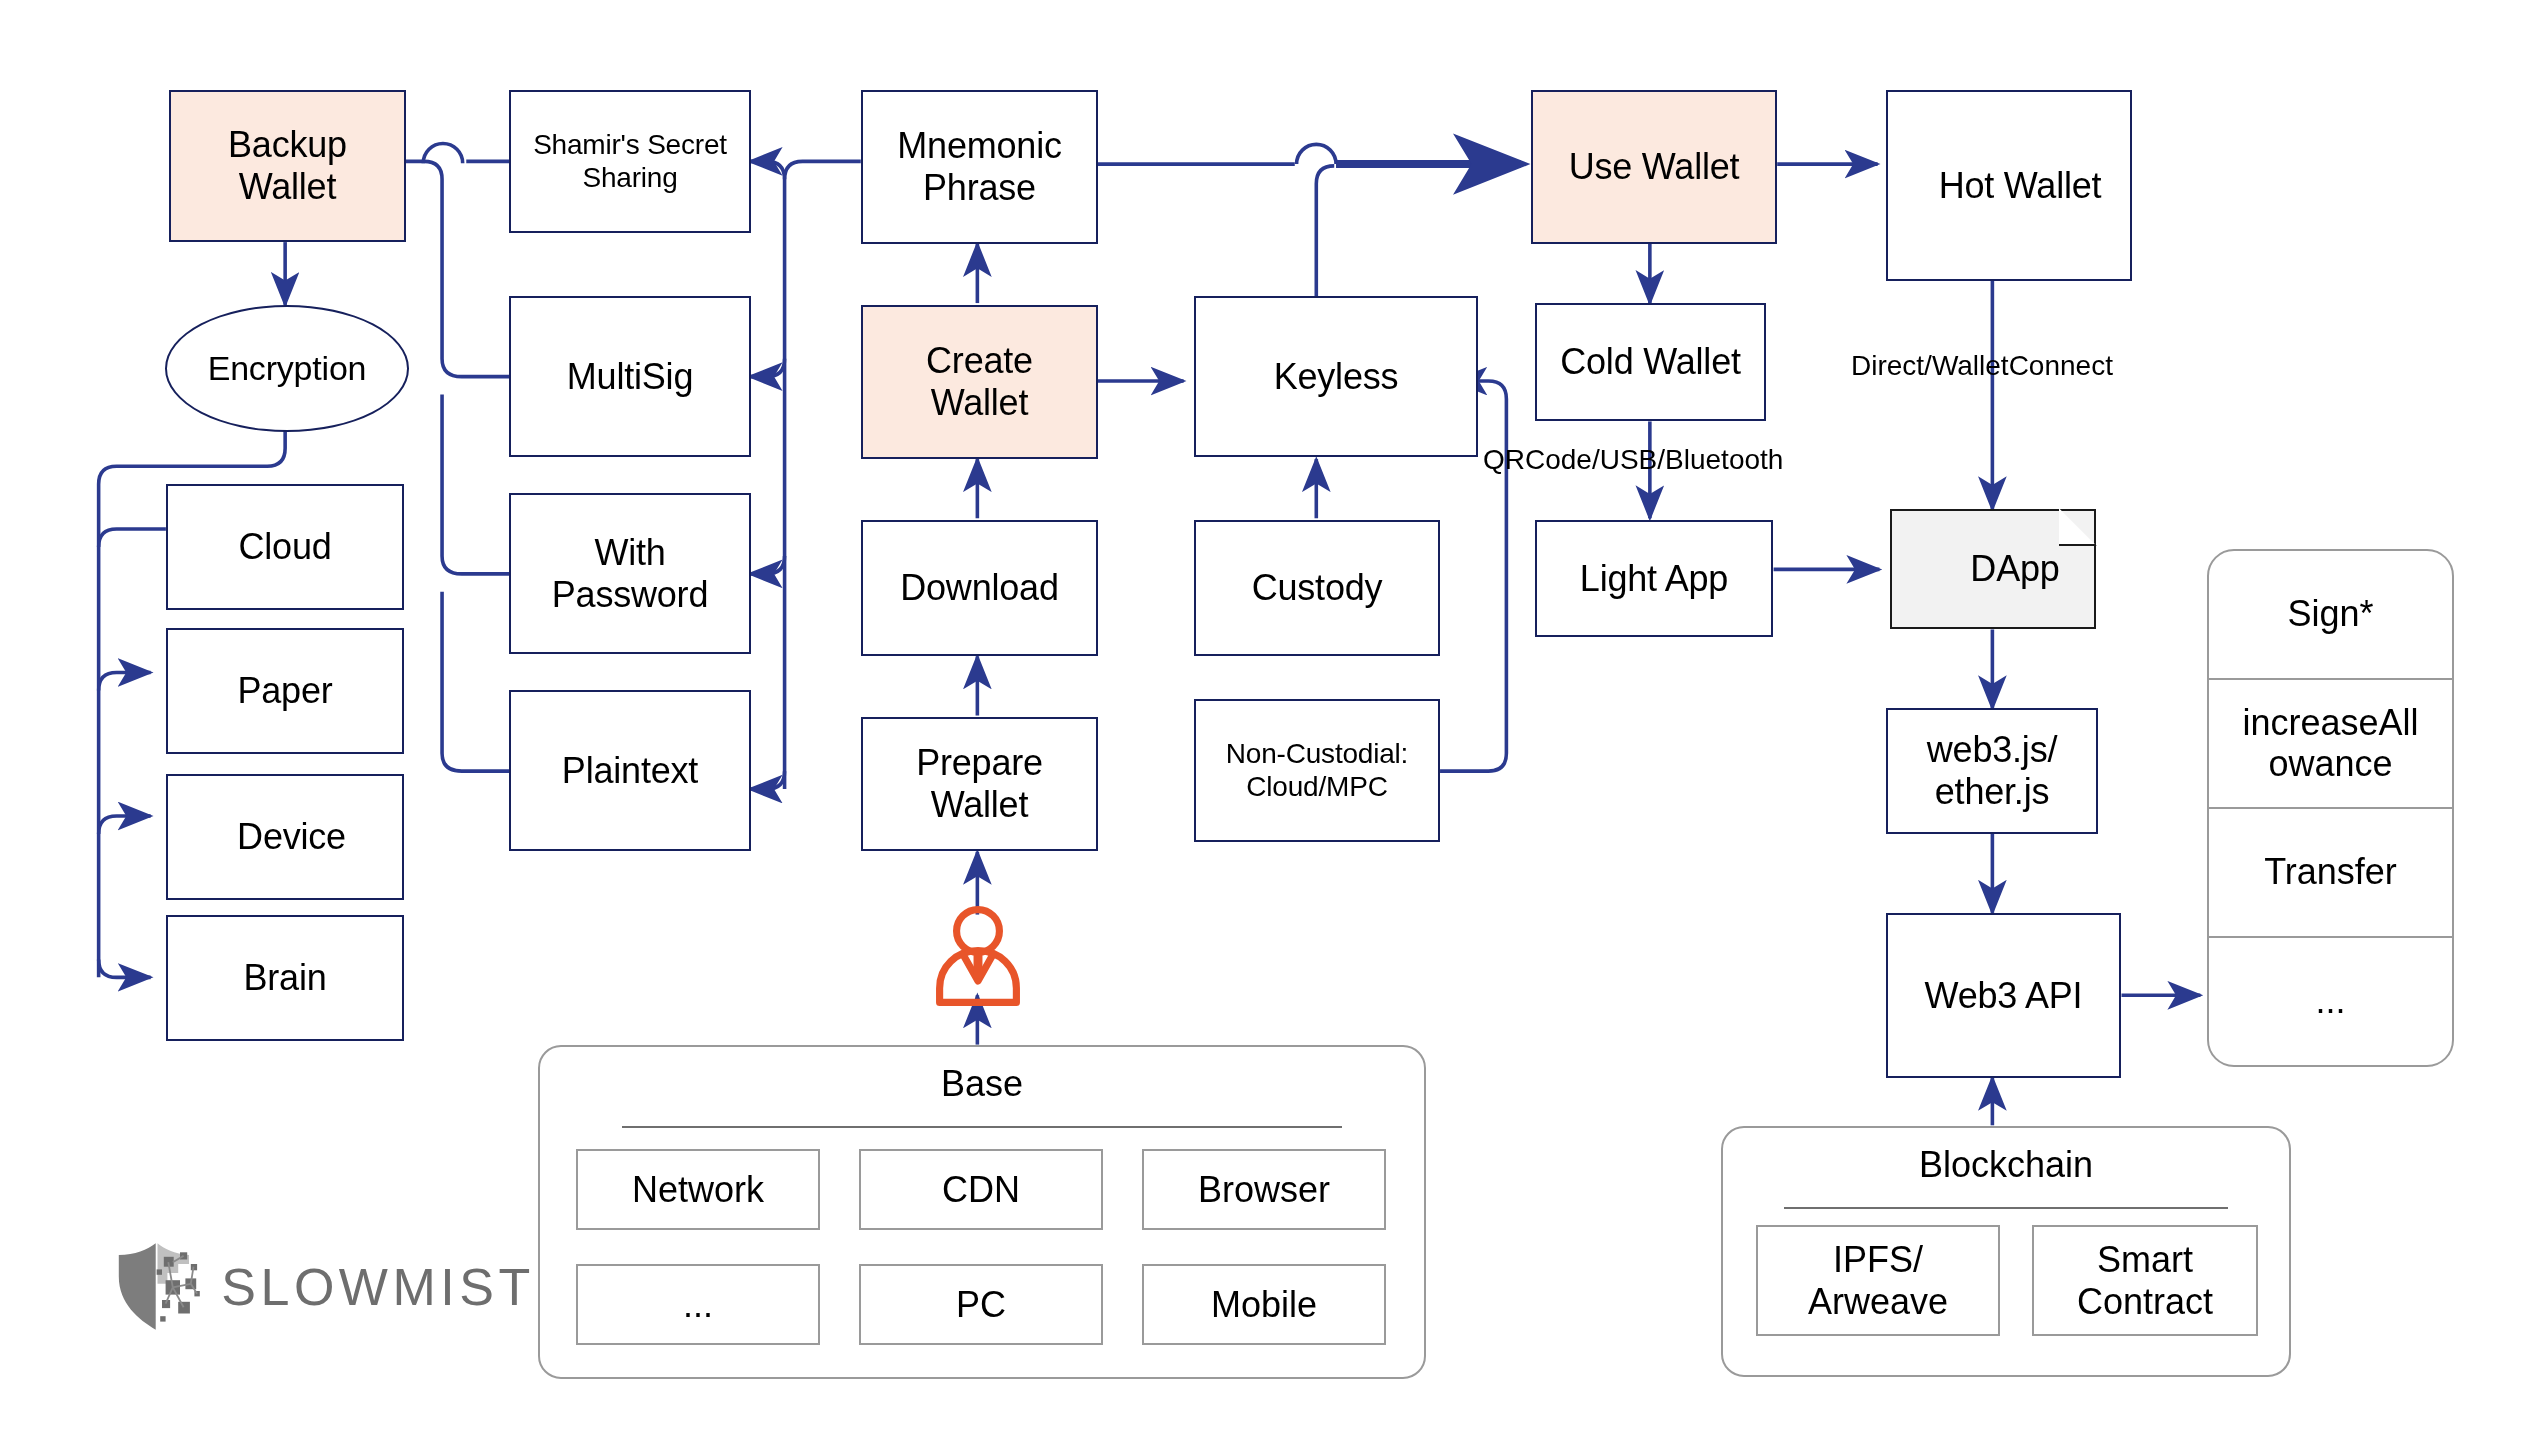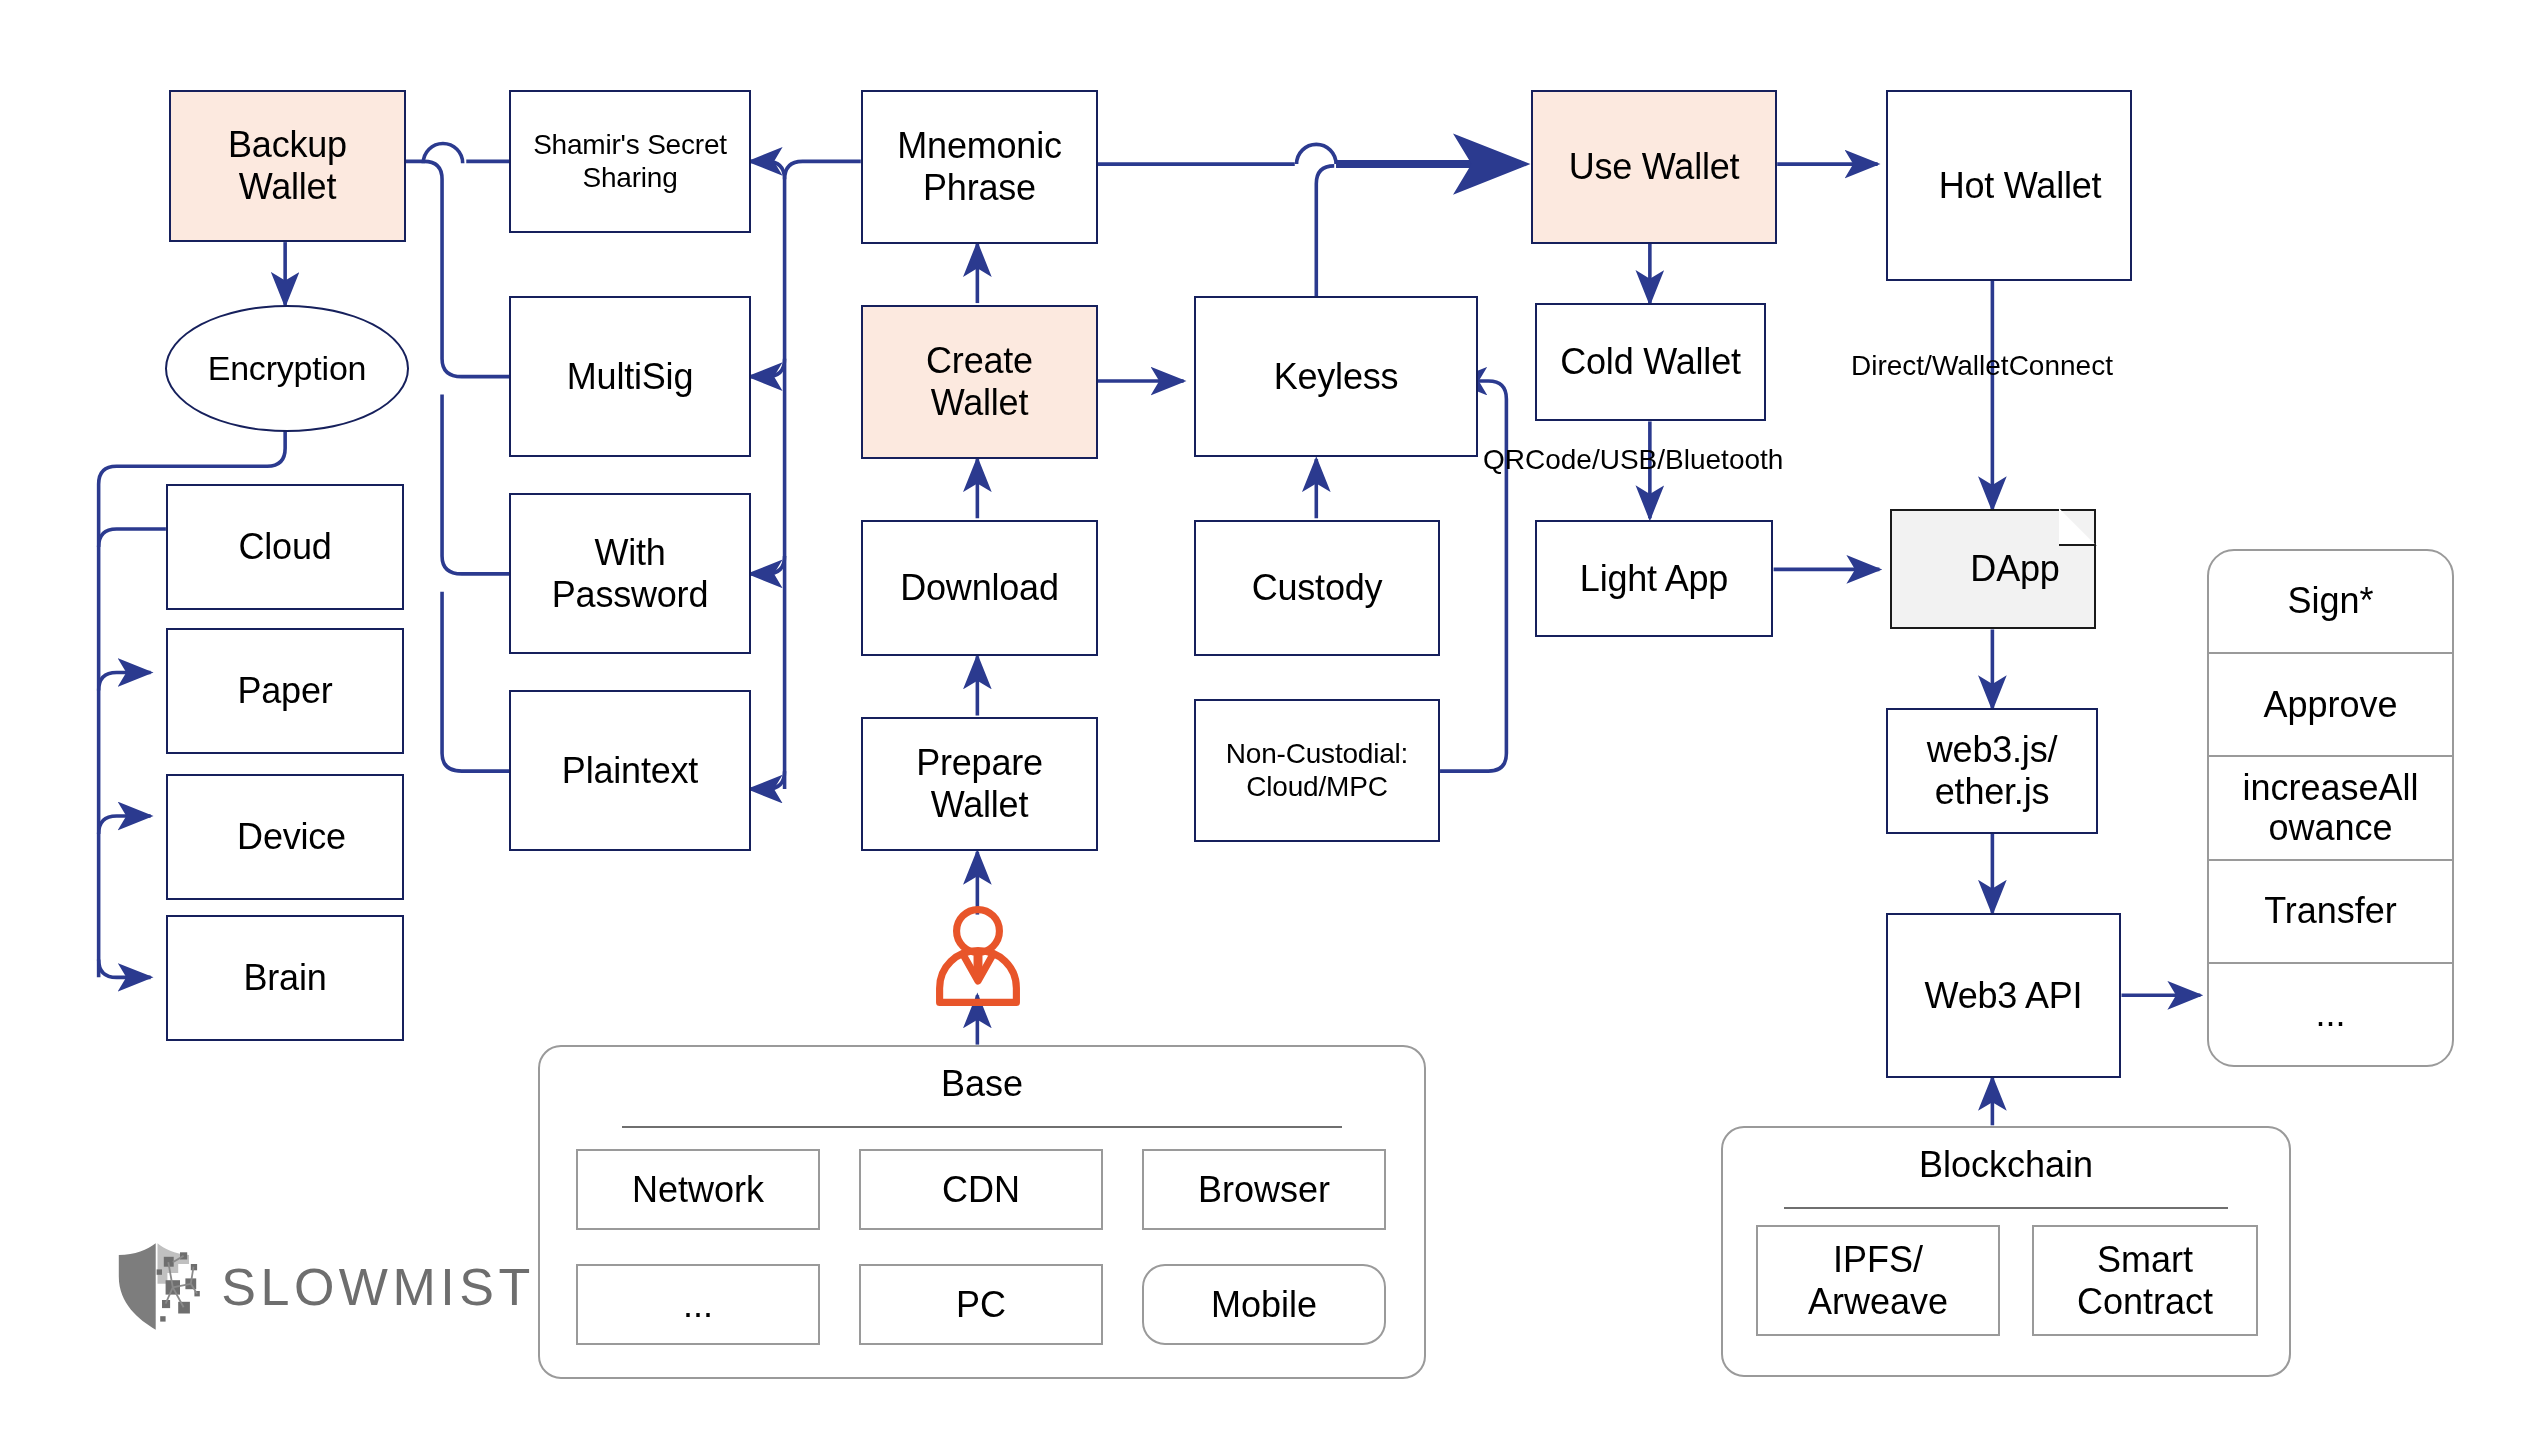--- a/index.html
+++ b/index.html
@@ -263,23 +263,20 @@
   </div>
   <div class="node" style="left:1886px;top:913px;width:235px;height:165px;">
     <span>Web3 API</span>
   </div>
 
   <div class="methodlist" style="left:2207px;top:549px;width:247px;height:518px;border-radius:27px;">
     <div class="row">
       <span>Sign*</span>
     </div>
     <div class="row">
-      <span>Approve</span>
-    </div>
-    <div class="row">
       <div>
         <div>increaseAll</div>
         <div>owance</div>
       </div>
     </div>
     <div class="row">
       <span>Transfer</span>
     </div>
     <div class="row">
       <span>...</span>
@@ -312,21 +309,21 @@
   </div>
   <div class="chip" style="left:1142px;top:1149px;width:244px;height:81px;">
     <span>Browser</span>
   </div>
   <div class="chip" style="left:576px;top:1264px;width:244px;height:81px;">
     <span>...</span>
   </div>
   <div class="chip" style="left:859px;top:1264px;width:244px;height:81px;">
     <span>PC</span>
   </div>
-  <div class="chip" style="left:1142px;top:1264px;width:244px;height:81px;border-radius:23px;">
+  <div class="chip" style="left:1142px;top:1264px;width:244px;height:81px;">
     <span>Mobile</span>
   </div>
 
   <div class="group" style="left:1721px;top:1126px;width:570px;height:251px;">
     <div class="group-title">Blockchain</div>
     <div class="group-rule" style="left:61px;right:61px;top:79px;"></div>
   </div>
   <div class="chip" style="left:1756px;top:1225px;width:244px;height:111px;">
     <div>
       <div>IPFS/</div>

